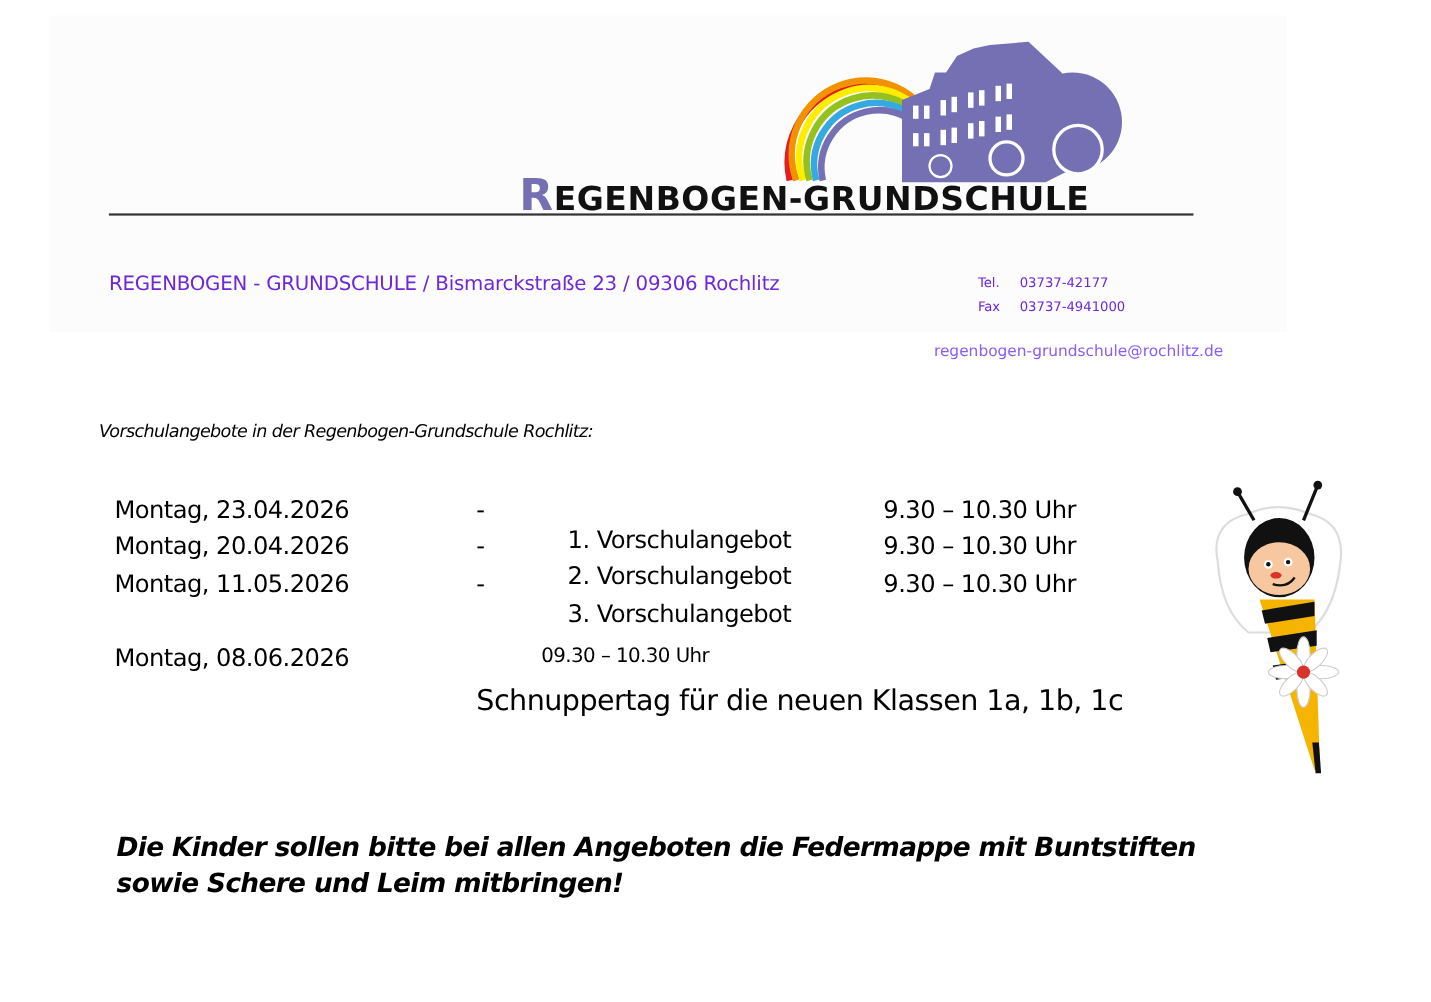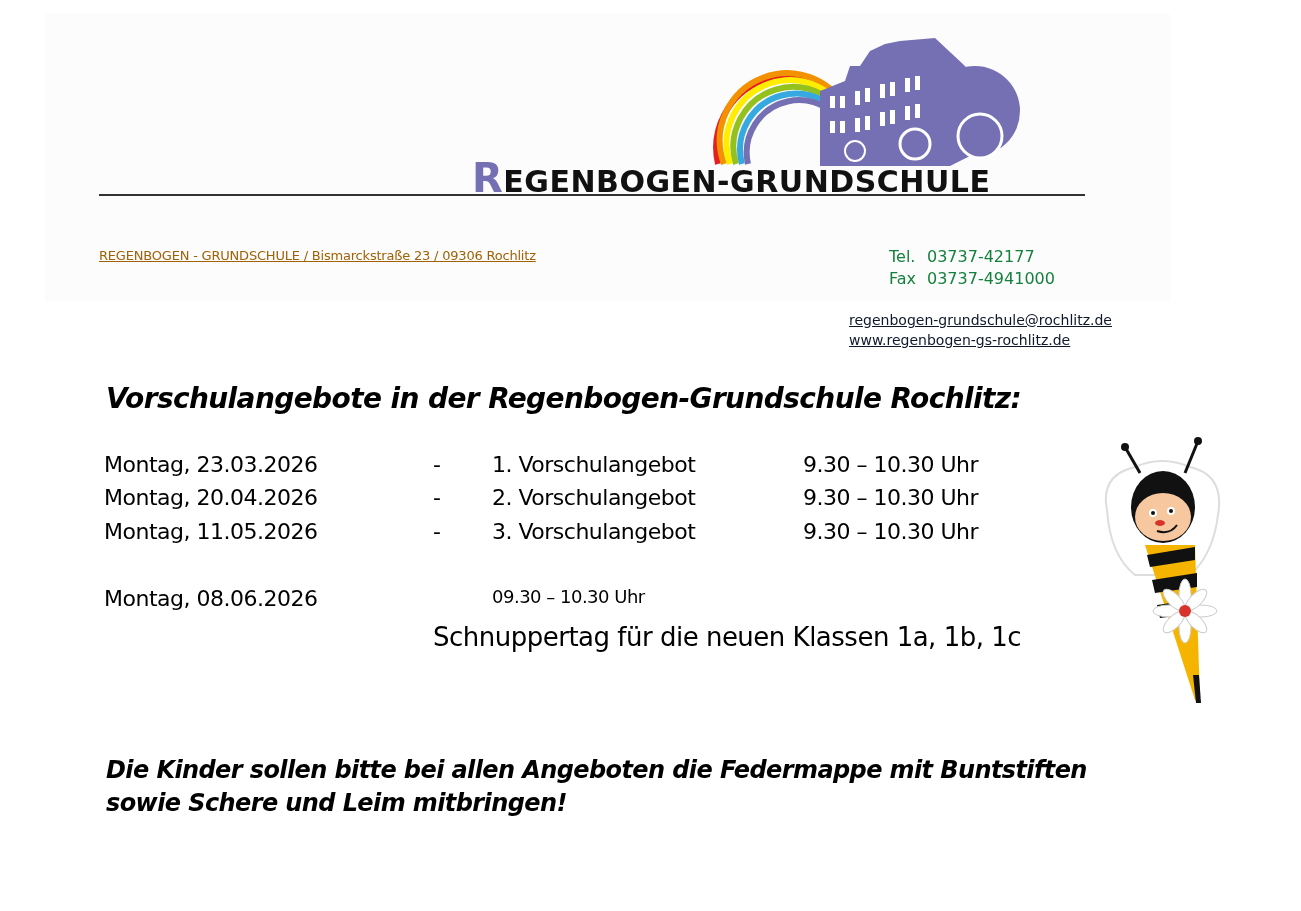--- a/index.html
+++ b/index.html
@@ -2,30 +2,30 @@
 <html><head>
 <meta charset="utf-8">
 <style>
   html,body{margin:0;padding:0;background:#ffffff;}
   body{width:1301px;height:911px;position:relative;overflow:hidden;font-family:"DejaVu Sans",sans-serif;color:#000;}
   .letterhead{position:absolute;left:45px;top:14px;width:1125px;height:288px;background:#fcfcfc;}
   .logo-art{position:absolute;left:710px;top:36px;width:320px;height:130px;}
   .logo-text{position:absolute;left:472px;top:155px;font-family:"DejaVu Sans",sans-serif;font-weight:bold;font-size:30px;letter-spacing:0.5px;color:#111;white-space:nowrap;}
   .logo-text .cap{color:#7570b3;font-size:40px;}
   .logo-line{position:absolute;left:99px;top:194px;width:986px;height:2px;background:#333;}
-  .address{position:absolute;left:99px;top:248px;font-family:"DejaVu Sans",sans-serif;font-size:13px;color:#a16207;letter-spacing:-0.2px;white-space:nowrap;text-decoration:underline;}
-  .contact{position:absolute;left:889px;top:246px;font-family:"DejaVu Sans",sans-serif;font-size:16px;color:#15803d;line-height:22px;}
+  .address{position:absolute;left:99px;top:248px;font-family:"DejaVu Sans",sans-serif;font-size:18px;color:#6d28d9;letter-spacing:-0.2px;white-space:nowrap;}
+  .contact{position:absolute;left:889px;top:246px;font-family:"DejaVu Sans",sans-serif;font-size:12px;color:#6d28d9;line-height:22px;}
   .contact .row span.lbl{display:inline-block;width:38px;}
   .links{position:absolute;left:849px;top:310px;font-family:"DejaVu Sans",sans-serif;font-size:14px;line-height:20px;}
-  .links a{color:#0f172a;text-decoration:underline;display:block;}
-  .heading{position:absolute;left:106px;top:382px;font-family:"DejaVu Sans",sans-serif;font-weight:bold;font-style:italic;font-size:28px;letter-spacing:-0.6px;white-space:nowrap;}
+  .links a{color:#8b5cf6;display:block;}
+  .heading{position:absolute;left:90px;top:382px;font-family:"DejaVu Sans",sans-serif;font-weight:normal;font-style:italic;font-size:16px;letter-spacing:-0.6px;white-space:nowrap;}
   .sched{position:absolute;left:104px;font-family:"DejaVu Sans",sans-serif;font-size:22px;letter-spacing:-0.5px;white-space:nowrap;}
   .sched .date{position:absolute;left:0;}
   .sched .dash{position:absolute;left:329px;}
-  .sched .offer{position:absolute;left:388px;}
+  .sched .offer{position:absolute;left:412px;margin-top:27px;}
   .sched .time{position:absolute;left:675px;margin-left:24px;}
   .special-time{position:absolute;left:492px;top:586px;font-size:18px;letter-spacing:-0.5px;}
   .special-date{position:absolute;left:104px;top:586px;font-size:22px;letter-spacing:-0.5px;}
   .special-desc{position:absolute;left:433px;top:620px;font-size:26px;line-height:34px;letter-spacing:-0.5px;}
   .note{position:absolute;left:106px;top:754px;font-family:"DejaVu Sans",sans-serif;font-weight:bold;font-style:italic;font-size:24px;line-height:33px;letter-spacing:-0.6px;}
   .bee{position:absolute;left:1095px;top:435px;width:135px;height:270px;}
 </style>
 </head>
 <body>
 
@@ -72,27 +72,26 @@
 
 <div class="address">REGENBOGEN - GRUNDSCHULE /  Bismarckstraße 23 /  09306  Rochlitz</div>
 
 <div class="contact">
   <div class="row"><span class="lbl">Tel.</span><span>03737-42177</span></div>
   <div class="row"><span class="lbl">Fax</span><span>03737-4941000</span></div>
 </div>
 
 <div class="links">
   <a>regenbogen-grundschule@rochlitz.de</a>
-  <a>www.regenbogen-gs-rochlitz.de</a>
 </div>
 
 <div class="heading">Vorschulangebote in der Regenbogen-Grundschule Rochlitz:</div>
 
 <div class="sched" style="top:452px;">
-  <span class="date">Montag, 23.03.2026</span>
+  <span class="date">Montag, 23.04.2026</span>
   <span class="dash">-</span>
   <span class="offer">1. Vorschulangebot</span>
   <span class="time">9.30 – 10.30 Uhr</span>
 </div>
 <div class="sched" style="top:485px;">
   <span class="date">Montag, 20.04.2026</span>
   <span class="dash">-</span>
   <span class="offer">2. Vorschulangebot</span>
   <span class="time">9.30 – 10.30 Uhr</span>
 </div>

